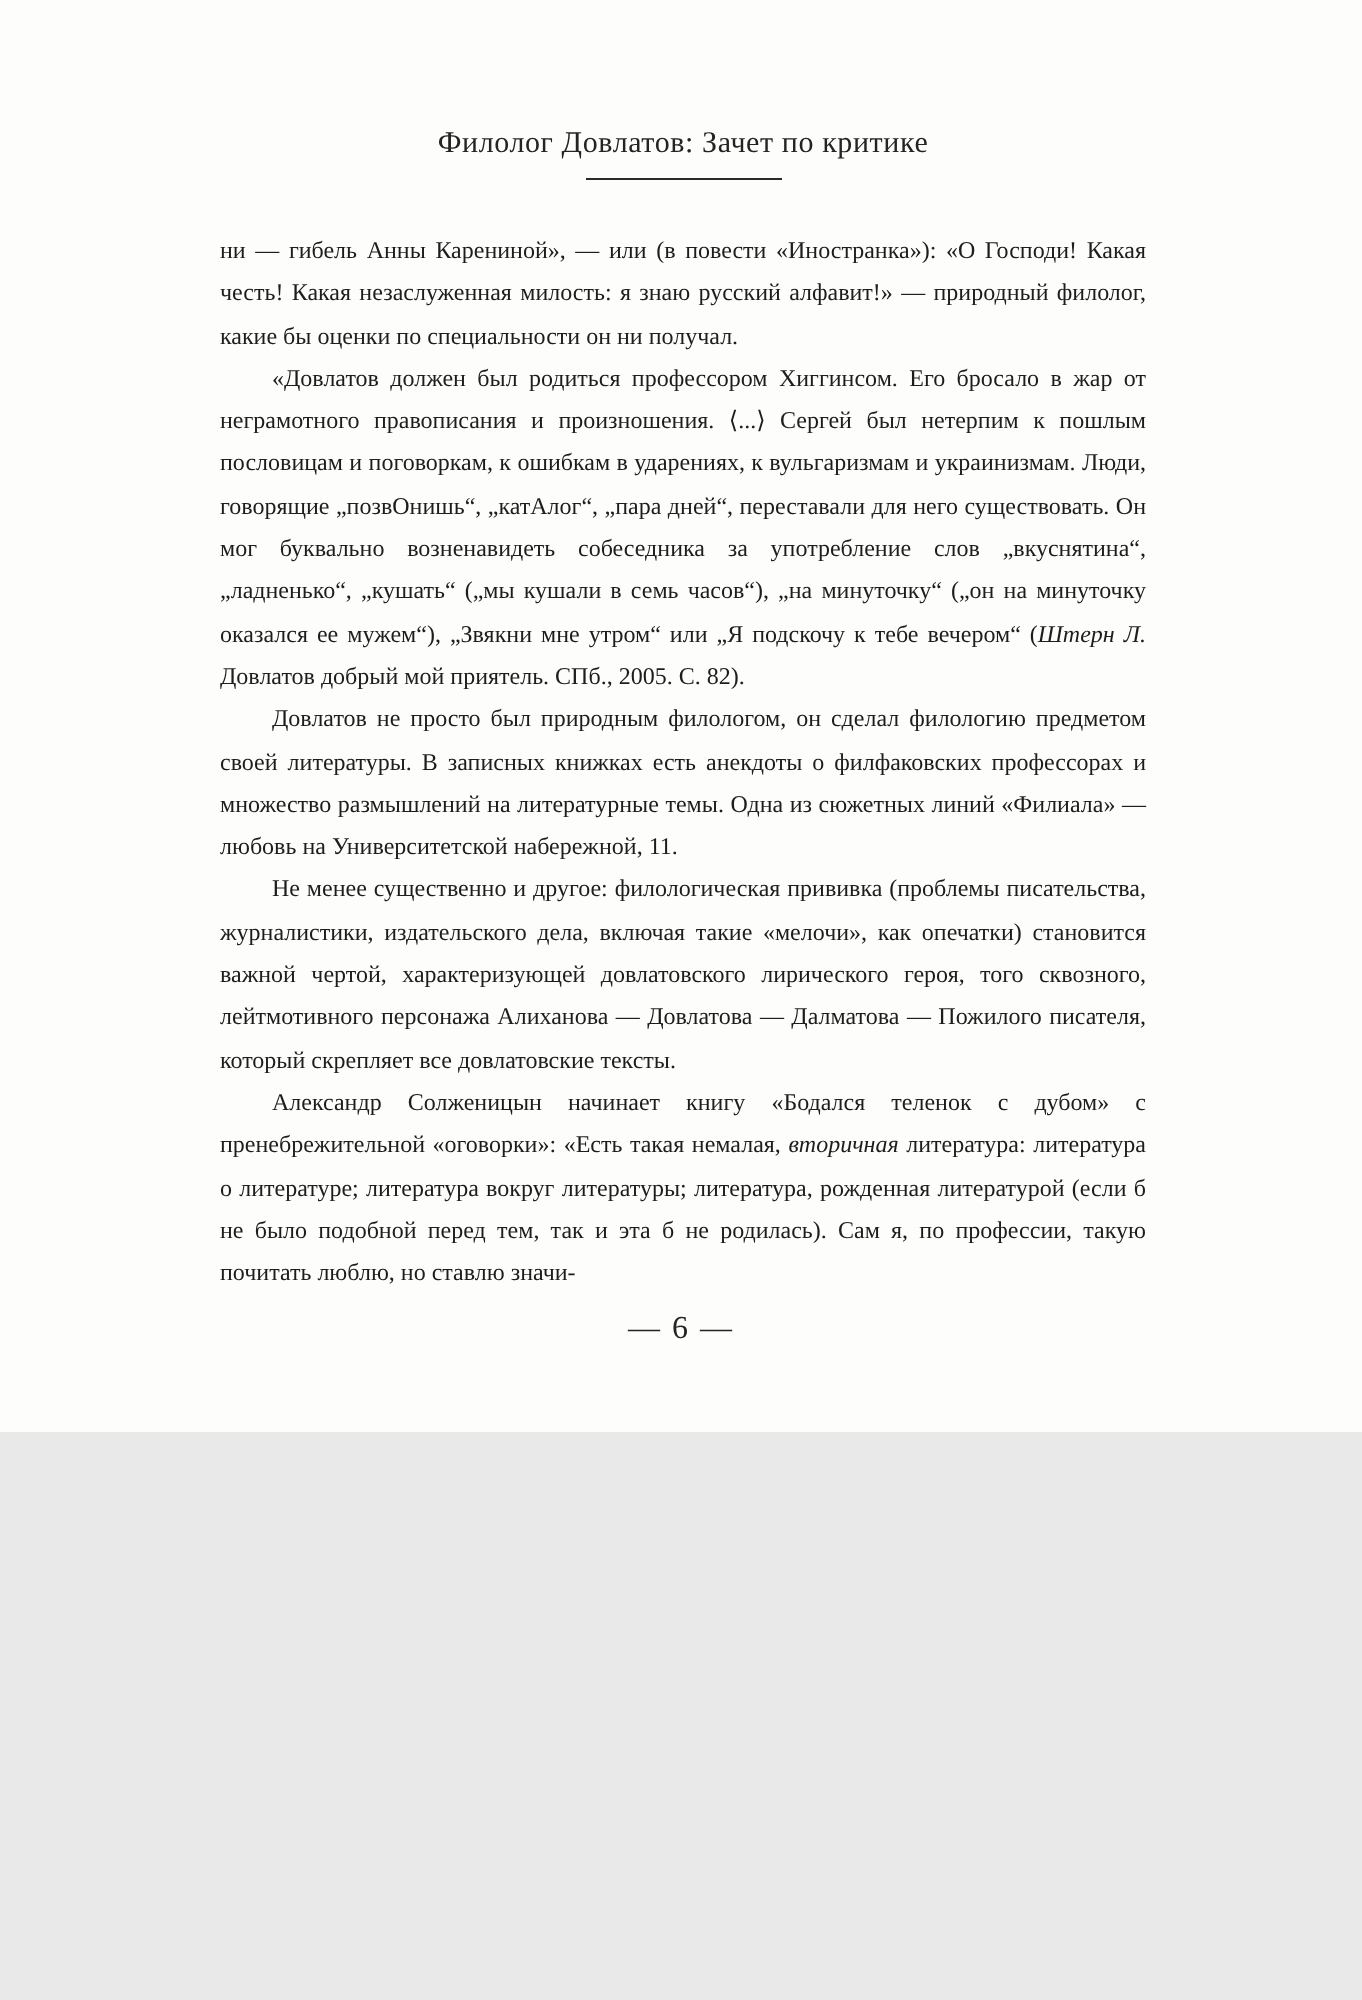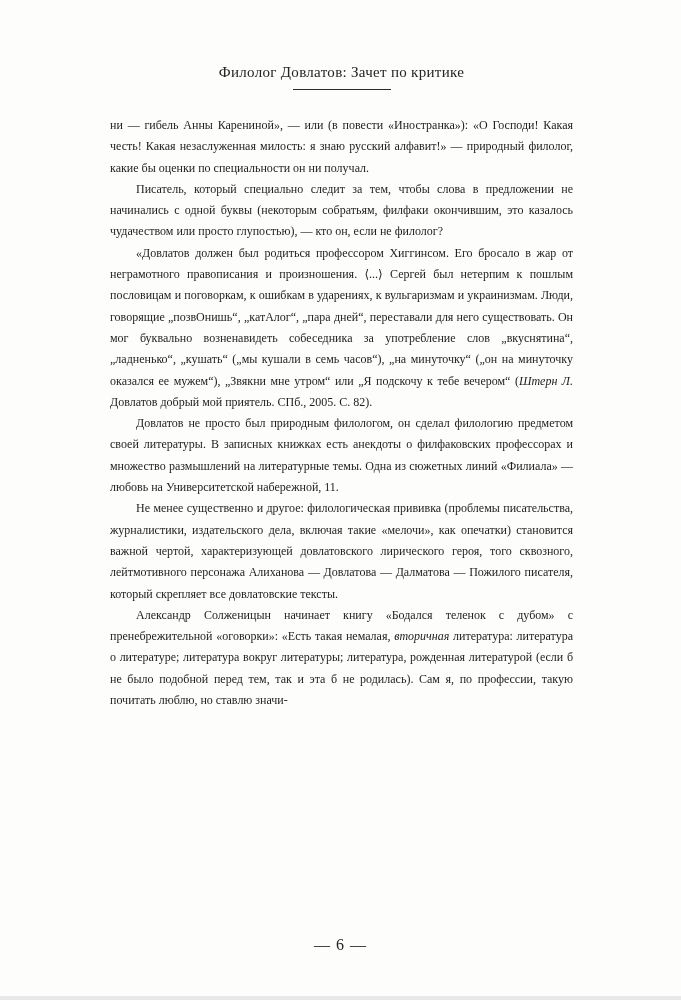--- a/index.html
+++ b/index.html
@@ -8,21 +8,21 @@
     background: #e9e9e9;
   }
   body {
     width: 681px;
     height: 1000px;
     font-family: "Liberation Serif", "DejaVu Serif", serif;
   }
   .page {
     box-sizing: border-box;
     width: 681px;
-    height: 996px;
+    height: 716px;
     background: #fdfdfc;
     color: #1d1d1d;
     position: relative;
     padding: 64px 108px 0 110px;
     overflow: hidden;
   }
   .running-title {
     text-align: center;
     font-size: 15px;
     letter-spacing: 0.3px;
@@ -68,21 +68,20 @@
 <body>
 
 <div class="page">
   <header>
     <div class="running-title">Филолог Довлатов: Зачет по критике</div>
     <div class="header-rule"></div>
   </header>
 
   <main class="body-text">
       <p><span>ни — гибель Анны Карениной», — или (в повести «Иностранка»): «О Господи! Какая честь! Какая незаслуженная милость: я знаю русский алфавит!» — природный филолог, какие бы оценки по специальности он ни получал.</span></p>
-      <p class="indent"><span>Писатель, который специально следит за тем, чтобы слова в предложении не начинались с одной буквы (некоторым собратьям, филфаки окончившим, это казалось чудачеством или просто глупостью), — кто он, если не филолог?</span></p>
       <p class="indent"><span>«Довлатов должен был родиться профессором Хиггинсом. Его бросало в жар от неграмотного правописания и произношения. ⟨...⟩ Сергей был нетерпим к пошлым пословицам и поговоркам, к ошибкам в ударениях, к вульгаризмам и украинизмам. Люди, говорящие „позвОнишь“, „катАлог“, „пара дней“, переставали для него существовать. Он мог буквально возненавидеть собеседника за употребление слов „вкуснятина“, „ладненько“, „кушать“ („мы кушали в семь часов“), „на минуточку“ („он на минуточку оказался ее мужем“), „Звякни мне утром“ или „Я подскочу к тебе вечером“ (</span><em>Штерн Л.</em><span> Довлатов добрый мой приятель. СПб., 2005. С. 82).</span></p>
       <p class="indent"><span>Довлатов не просто был природным филологом, он сделал филологию предметом своей литературы. В записных книжках есть анекдоты о филфаковских профессорах и множество размышлений на литературные темы. Одна из сюжетных линий «Филиала» — любовь на Университетской набережной, 11.</span></p>
       <p class="indent"><span>Не менее существенно и другое: филологическая прививка (проблемы писательства, журналистики, издательского дела, включая такие «мелочи», как опечатки) становится важной чертой, характеризующей довлатовского лирического героя, того сквозного, лейтмотивного персонажа Алиханова — Довлатова — Далматова — Пожилого писателя, который скрепляет все довлатовские тексты.</span></p>
       <p class="indent"><span>Александр Солженицын начинает книгу «Бодался теленок с дубом» с пренебрежительной «оговорки»: «Есть такая немалая, </span><em>вторичная</em><span> литература: литература о литературе; литература вокруг литературы; литература, рожденная литературой (если б не было подобной перед тем, так и эта б не родилась). Сам я, по профессии, такую почитать люблю, но ставлю значи-</span></p>
     </main>
 
   <footer class="page-footer">
     <div class="page-number">— 6 —</div>
   </footer>
 </div>

